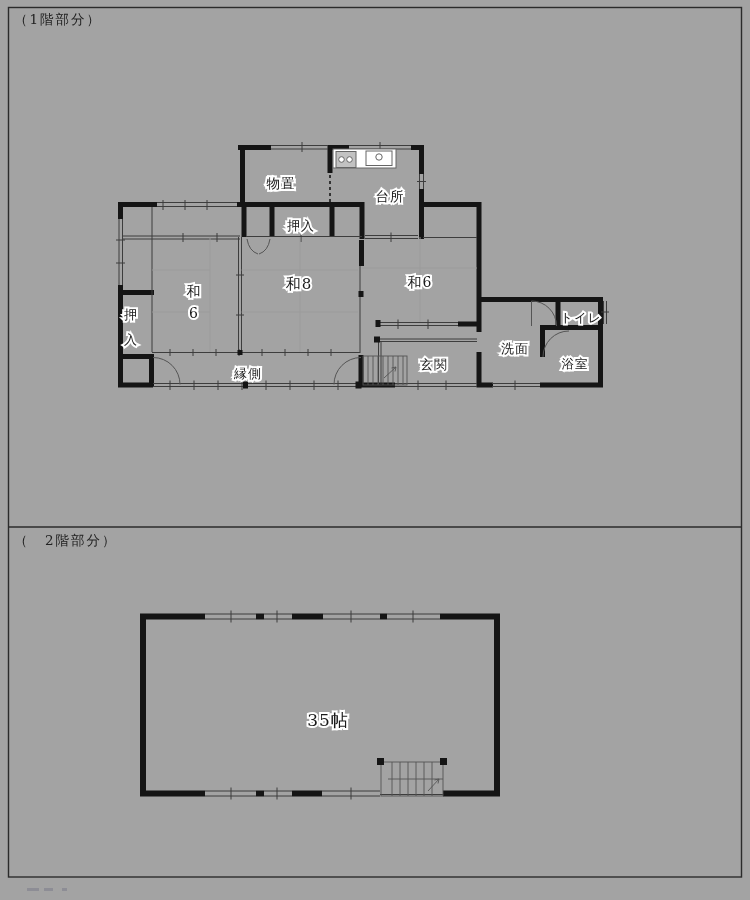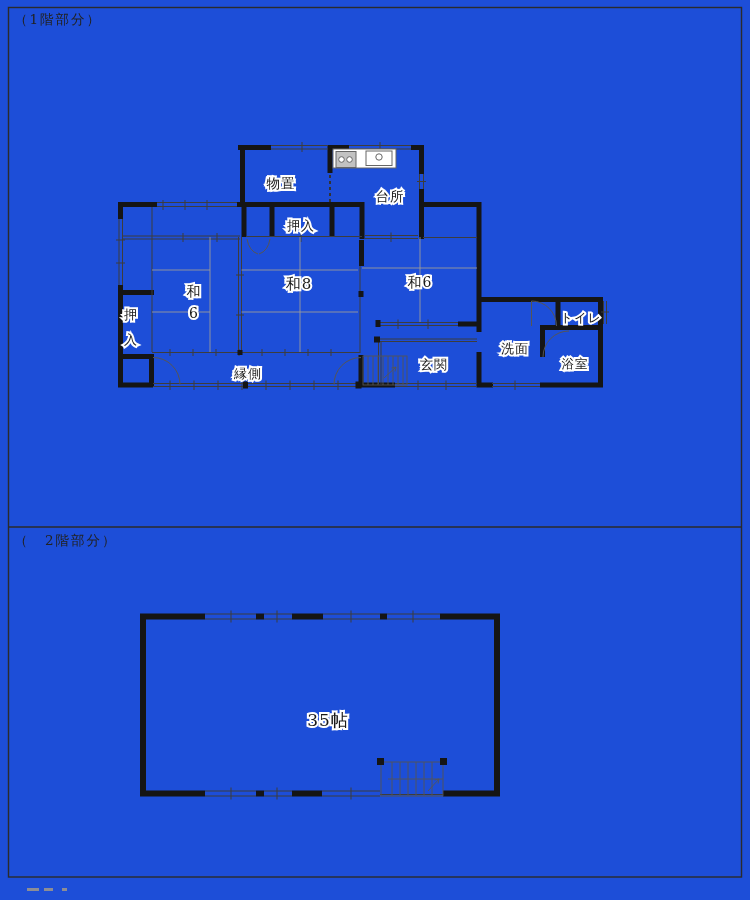--- a/index.html
+++ b/index.html
@@ -1,19 +1,19 @@
 <!DOCTYPE html>
 <html><head>
 <meta charset="utf-8">
 <style>
   html,body{margin:0;padding:0;background:#fff;}
   .page{
     position:relative;
     width:750px;height:900px;
-    background:#1d4ed8;
+    background:#a3a3a3;
     font-family:"DejaVu Serif","Liberation Serif",serif;
     overflow:hidden;
   }
   svg{position:absolute;left:0;top:0;}
   text{
     font-family:"DejaVu Serif","Liberation Serif",serif;
     fill:#1a1a1a;
   }
   .lbl{
     paint-order:stroke;

